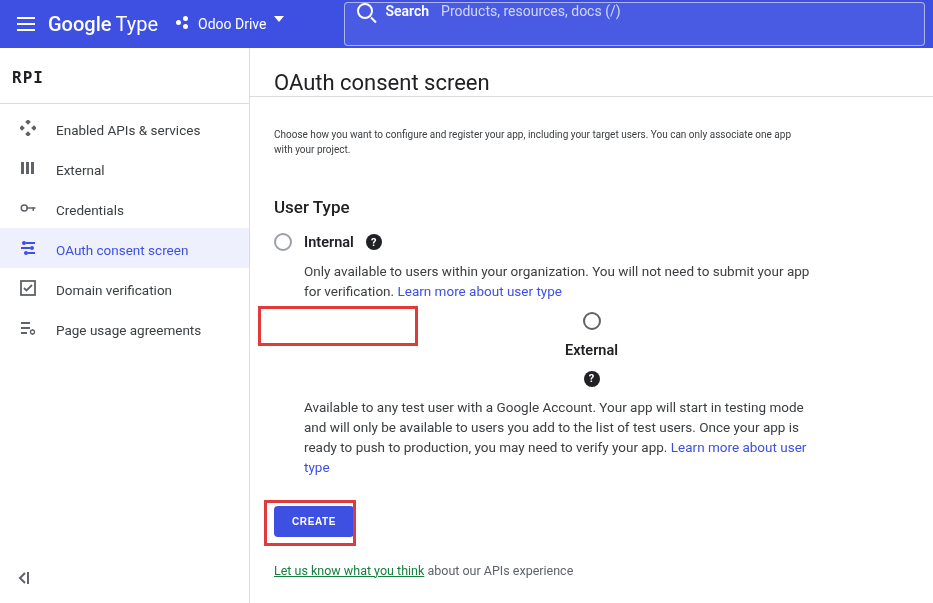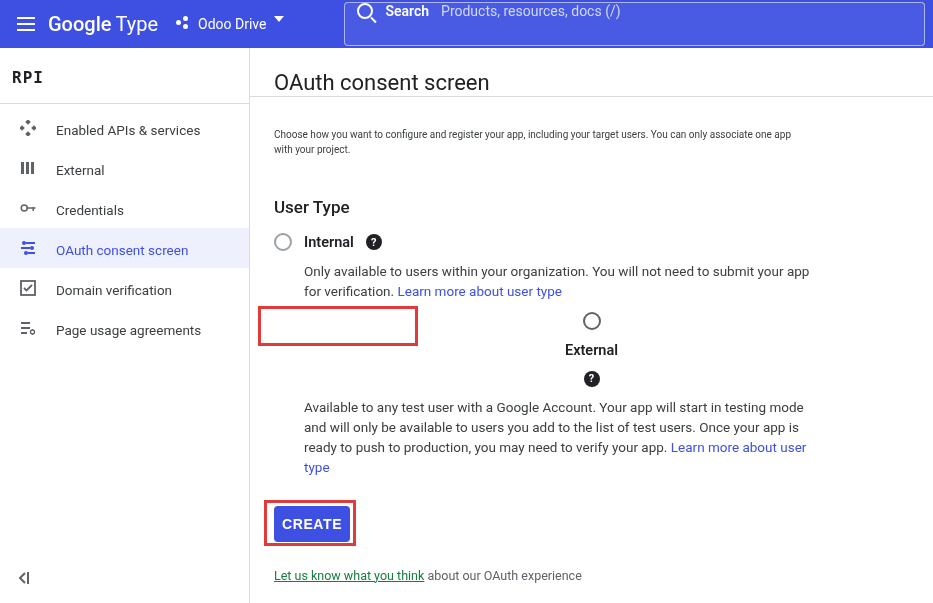--- a/index.html
+++ b/index.html
@@ -141,22 +141,22 @@
   }
   .desc {
     margin: 10px 0 0 30px;
     max-width: 520px;
     font-size: 13.5px; color:#3c4043; line-height:1.5;
   }
   .desc a { color:#3e50e2; cursor:pointer; }
   .create-btn {
     margin-top: 28px;
     background:#3e50e2; color:#fff;
-    border:none; padding: 10px 8px;
-    font-size:14px; font-weight:600; letter-spacing:0.6px;
+    border:none; padding: 10px 18px;
+    font-size:10px; font-weight:600; letter-spacing:0.6px;
     border-radius:4px; cursor:pointer;
     text-transform: uppercase;
   }
   .feedback {
     margin-top: 26px;
     font-size: 12.5px; color:#5f6368;
   }
   .feedback a { color:#15803d; text-decoration: underline; cursor:pointer; }
   
   
@@ -301,16 +301,16 @@
       <span>Available to any test user with a Google Account. Your app will start in testing mode and will only be available to users you add to the list of test users. Once your app is ready to push to production, you may need to verify your app. </span><a>Learn more about user type</a>
     </p>
 
     
     <div style="position:relative; display:inline-block;">
       <div class="hl" style="left:-10px; top:22px; width:92px; height:46px;"></div>
       <button class="create-btn">Create</button>
     </div>
 
     <p class="feedback">
-      <a>Let us know what you think</a><span> about our OAuth experience</span>
+      <a>Let us know what you think</a><span> about our APIs experience</span>
     </p>
   </div>
 </div>
 
 </body></html>

